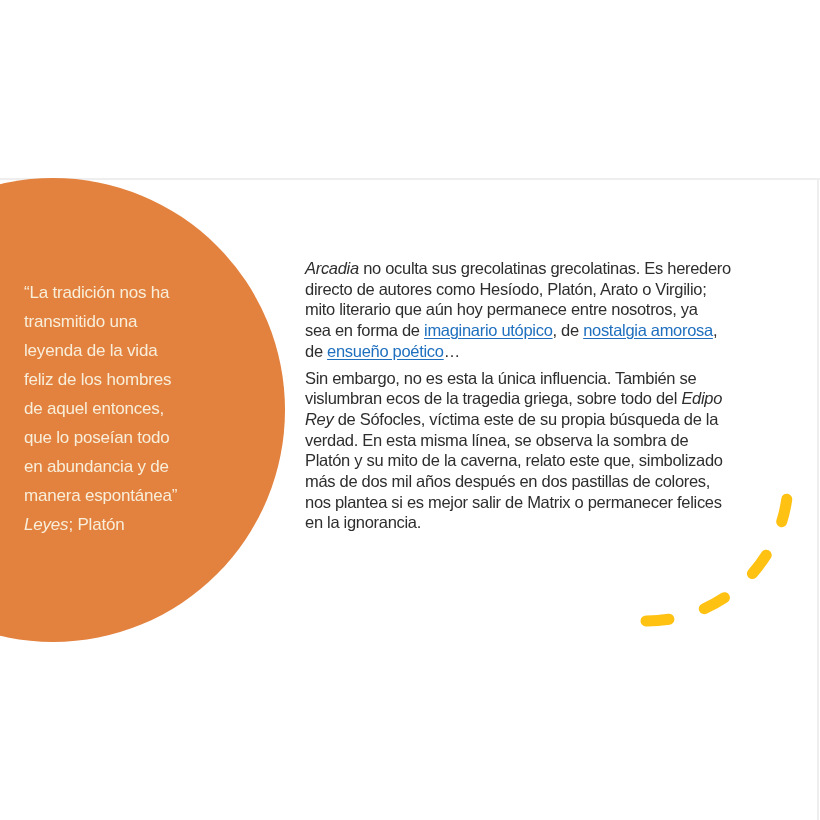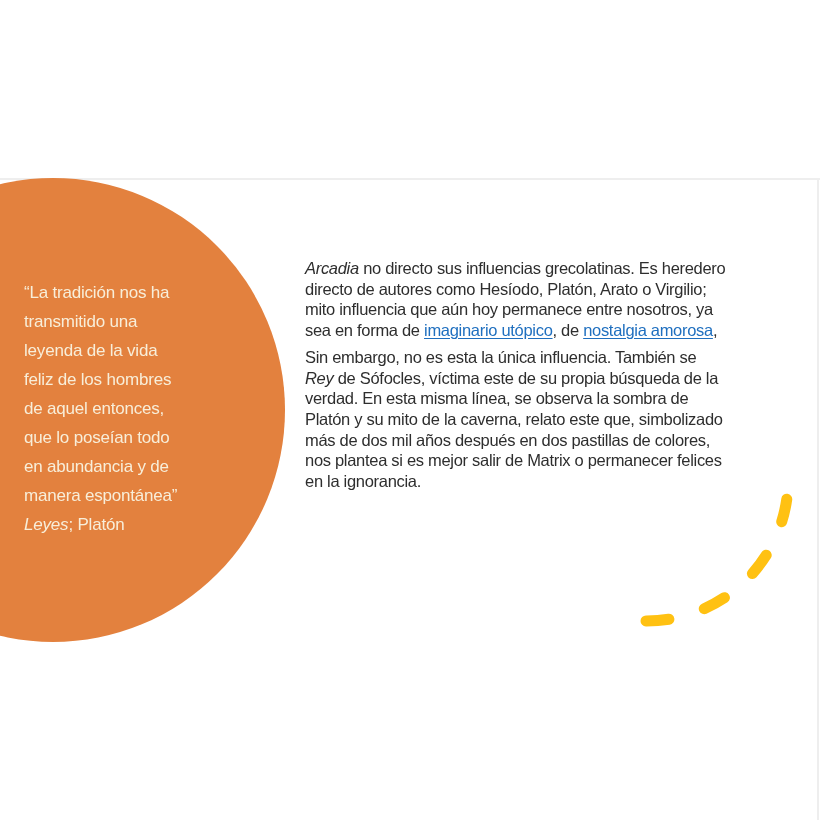--- a/index.html
+++ b/index.html
@@ -47,27 +47,29 @@
       <div class="tline"><span>feliz de los hombres</span></div>
       <div class="tline"><span>de aquel entonces,</span></div>
       <div class="tline"><span>que lo poseían todo</span></div>
       <div class="tline"><span>en abundancia y de</span></div>
       <div class="tline"><span>manera espontánea”</span></div>
       <div class="tline"><span class="it">Leyes</span><span>; Platón</span></div>
     </div>
 
   <div class="body-text">
     <div class="para">
-        <div class="tline"><span class="it">Arcadia</span><span> no directo sus influencias grecolatinas. Es heredero</span></div>
+        <div class="tline"><span class="it">Arcadia</span><span> no oculta sus grecolatinas grecolatinas. Es heredero</span></div>
         <div class="tline"><span>directo de autores como Hesíodo, Platón, Arato o Virgilio;</span></div>
-        <div class="tline"><span>mito influencia que aún hoy permanece entre nosotros, ya</span></div>
+        <div class="tline"><span>mito literario que aún hoy permanece entre nosotros, ya</span></div>
         <div class="tline"><span>sea en forma de </span><a class="lnk" href="#">imaginario utópico</a><span>, de </span><a class="lnk" href="#">nostalgia amorosa</a><span>,</span></div>
+        <div class="tline"><span>de </span><a class="lnk" href="#">ensueño poético</a><span>…</span></div>
       </div>
     <div class="para">
         <div class="tline"><span>Sin embargo, no es esta la única influencia. También se</span></div>
+        <div class="tline"><span>vislumbran ecos de la tragedia griega, sobre todo del </span><span class="it">Edipo</span></div>
         <div class="tline"><span class="it">Rey</span><span> de Sófocles, víctima este de su propia búsqueda de la</span></div>
         <div class="tline"><span>verdad. En esta misma línea, se observa la sombra de</span></div>
         <div class="tline"><span>Platón y su mito de la caverna, relato este que, simbolizado</span></div>
         <div class="tline"><span>más de dos mil años después en dos pastillas de colores,</span></div>
         <div class="tline"><span>nos plantea si es mejor salir de Matrix o permanecer felices</span></div>
         <div class="tline"><span>en la ignorancia.</span></div>
       </div>
   </div>
 
   <svg class="swoosh" width="820" height="820" viewBox="0 0 820 820">

